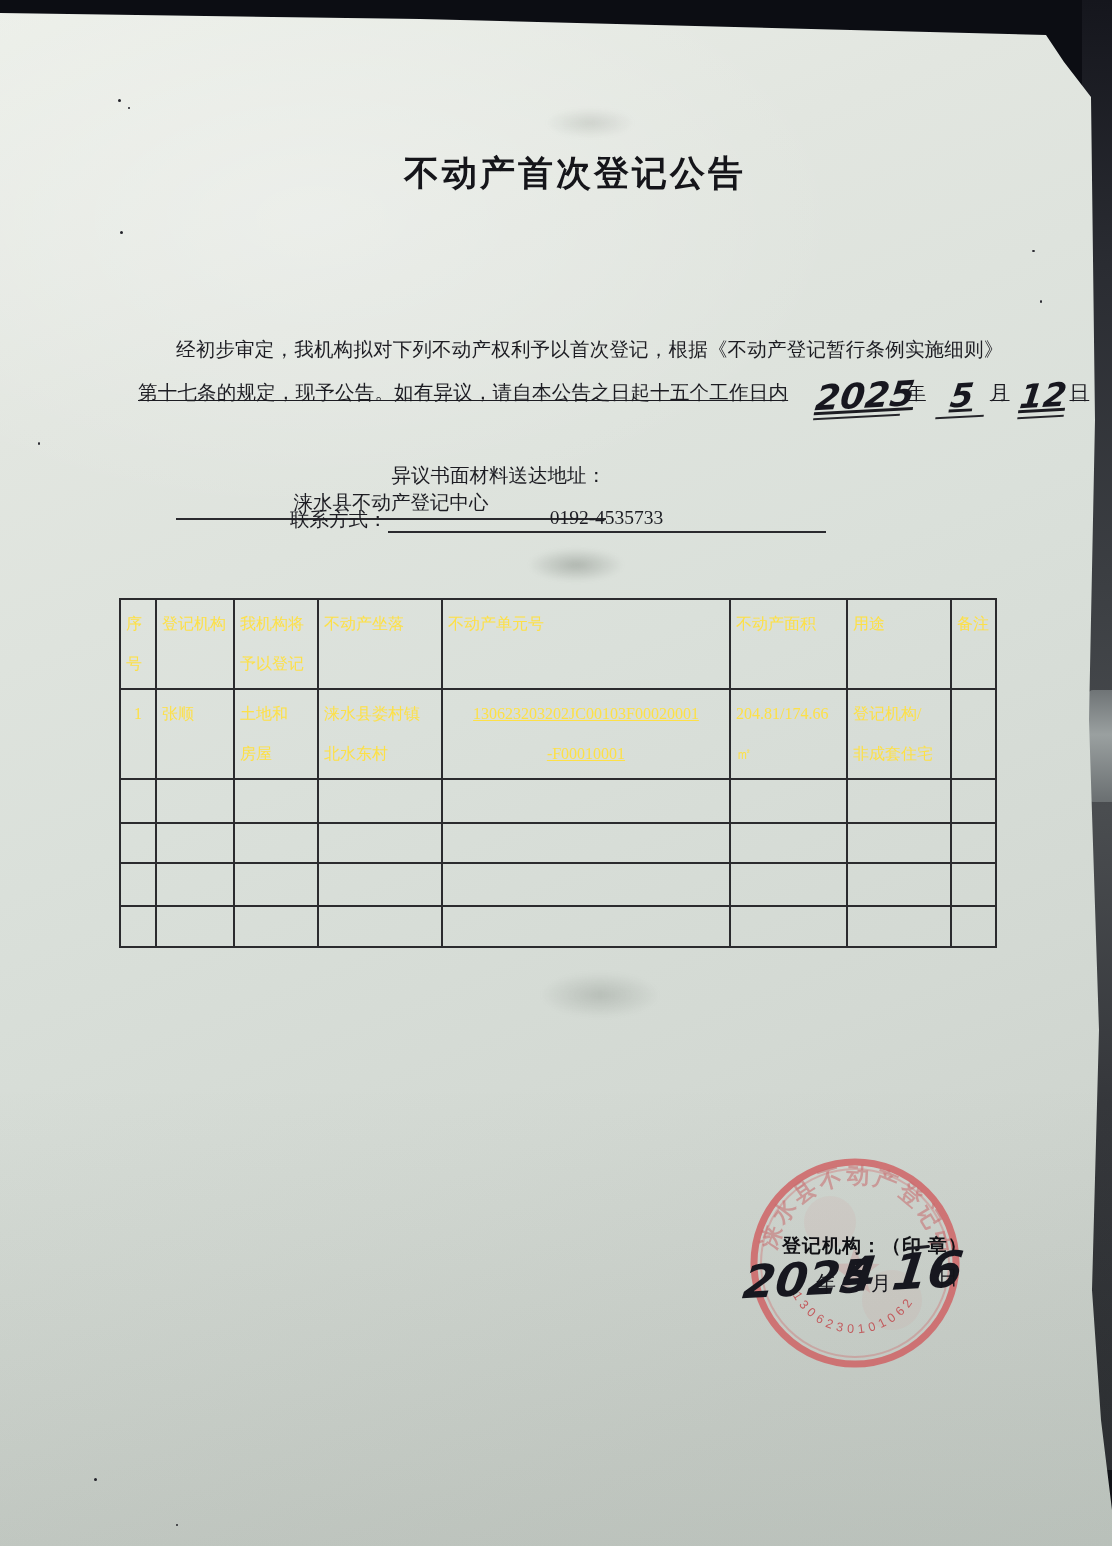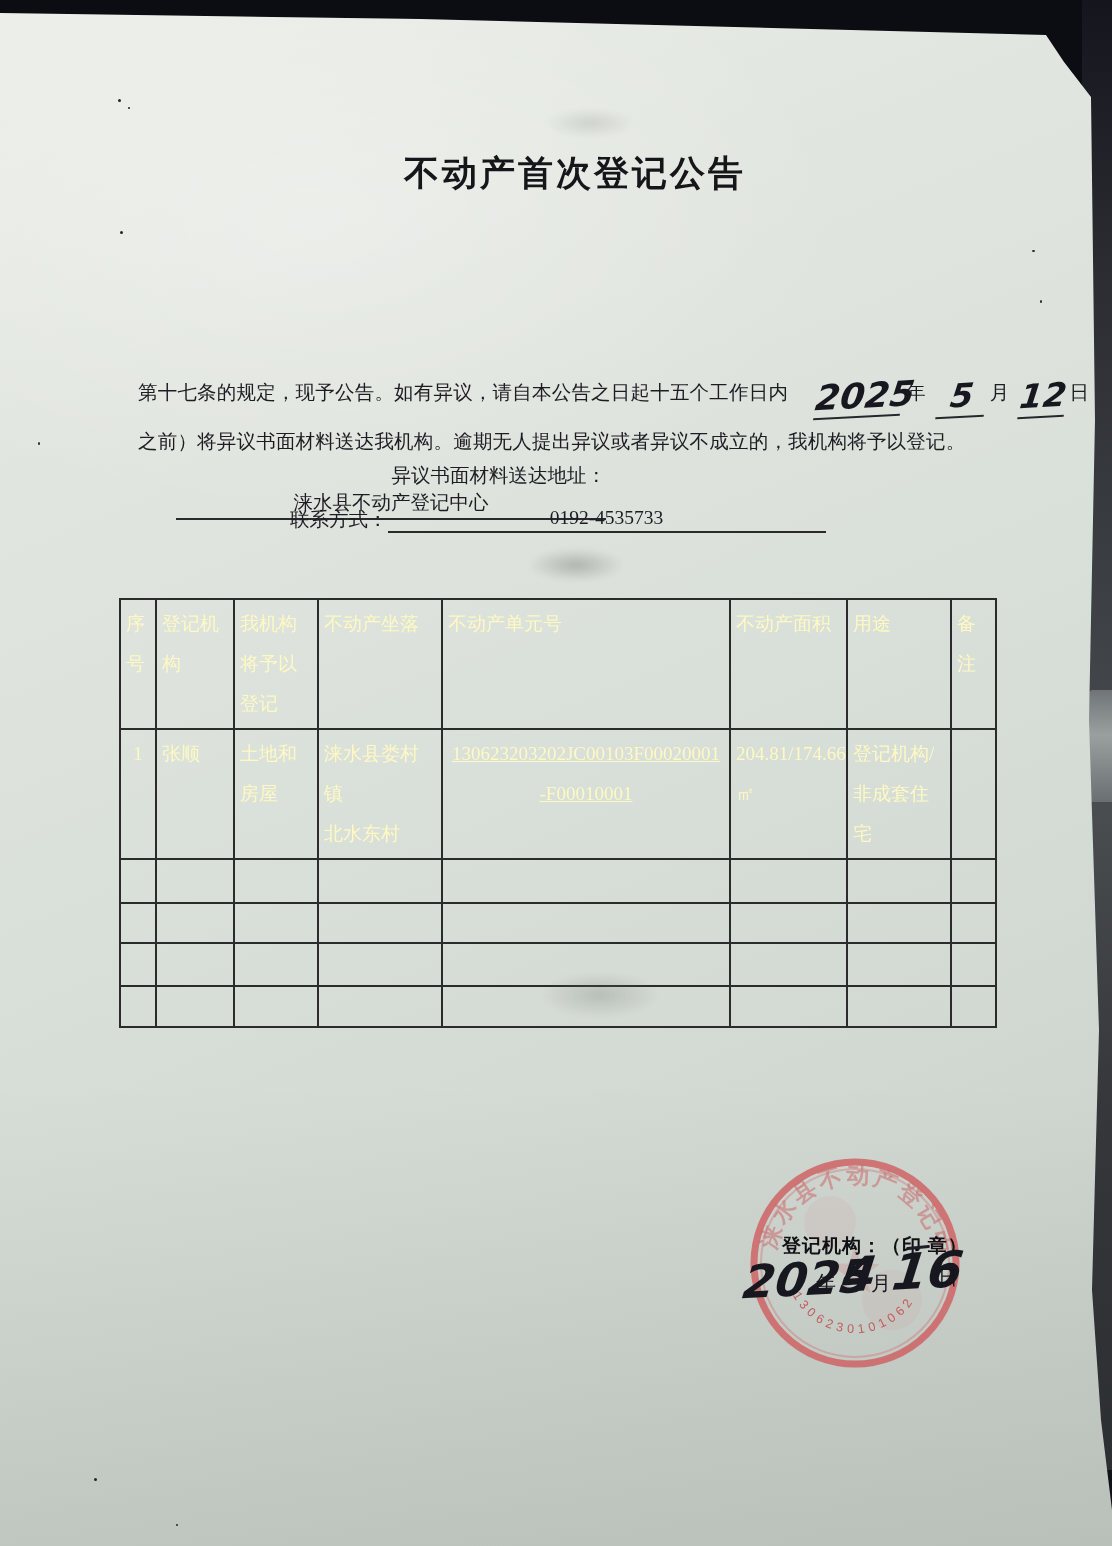--- a/index.html
+++ b/index.html
@@ -36,21 +36,21 @@
   .content { position:absolute; left:0; top:0; width:996px; height:1546px; color:#1c1c22; }
 
   .doc-title {
     position:absolute; left:0; top:150px; width:1150px; text-align:center;
     font-family:"Liberation Sans", sans-serif;
     font-size:35px; font-weight:700; letter-spacing:3px; color:#15151a;
   }
 
   .pline { position:absolute; font-size:19.5px; letter-spacing:0.2px; white-space:nowrap; }
   .l1 { left:176px; top:336px; }
-  .l2 { left:138px; top:368px; display:flex; align-items:flex-end; height:50px; }
+  .l2 { left:138px; top:368px; display:flex; align-items:flex-end; height:50px;text-decoration:underline; }
   .l2 .prefix { line-height:50px; }
   .l3 { left:138px; top:428px; }
 
   .hw {
     font-family:"DejaVu Sans", sans-serif; font-style:italic; font-weight:700;
     color:#17171f; transform:skewX(-10deg) rotate(-3deg); display:inline-block;
   }
   .ul { border-bottom:2px solid #26262b; text-align:center; }
   .dl-year  { margin-left:28px; width:86px; font-size:35px; line-height:40px; }
   .dl-month { margin-left:10px; width:48px; font-size:33px; line-height:40px; }
@@ -62,21 +62,21 @@
   .fill {
     border-bottom:2px solid #2a2a2e; text-align:center; padding-bottom:2px; white-space:nowrap;
   }
   .fill.addr { width:430px; }
   .fill.phone { width:438px; font-family:"Liberation Serif", serif; }
 
   
   .reg-table { position:absolute; left:119px; top:598px; border-collapse:collapse; table-layout:fixed; width:876px; }
   .reg-table td, .reg-table th {
     border:2px solid #2b2b2e; vertical-align:top; padding:4px 5px;
-    font-size:19px; font-weight:400; text-align:left; color:#fef9c3; line-height:40px;
+    font-size:16px; font-weight:400; text-align:left; color:#fde047; line-height:40px;
     overflow:hidden;
   }
   .reg-table .c-unit { text-align:center;text-decoration:underline; }
   .reg-table .c-seq { text-align:center; }
   .cell-line { display:block; line-height:40px; }
   tr.hdr { height:88px; }
   tr.r1 { height:86px; }
   tr.e1 { height:44px; } tr.e2 { height:40px; } tr.e3 { height:43px; } tr.e4 { height:41px; }
 
   
@@ -112,32 +112,32 @@
 <div class="shot">
   <div class="bg-right"></div>
   <div class="hinge"></div>
   <div class="paper"></div>
   <div class="paper-shade"></div>
 
   <div class="content">
 
     <div class="doc-title">不动产首次登记公告</div>
 
+    <div class="pline l1">经初步审定，我机构拟对下列不动产权利予以首次登记，根据《不动产登记暂行条例实施细则》</div>
 
     <div class="pline l2">
       <span class="prefix">第十七条的规定，现予公告。如有异议，请自本公告之日起十五个工作日内</span>
       <span class="hw ul dl-year">2025</span>
       <span class="dl-label">年</span>
       <span class="hw ul dl-month">5</span>
       <span class="dl-label">月</span>
       <span class="hw ul dl-day">12</span>
       <span class="dl-label">日</span>
     </div>
 
-    <div class="pline l3">之前）将异议书面材料送达我机构。逾期无人提出异议或者异议不成立的，我机构将予以登记。</div>
 
     <div class="addr-row">
       <span>异议书面材料送达地址：</span>
       <span class="fill addr">涞水县不动产登记中心</span>
     </div>
 
     <div class="contact-row">
       <span>联系方式：</span>
       <span class="fill phone">0192-4535733</span>
     </div>

